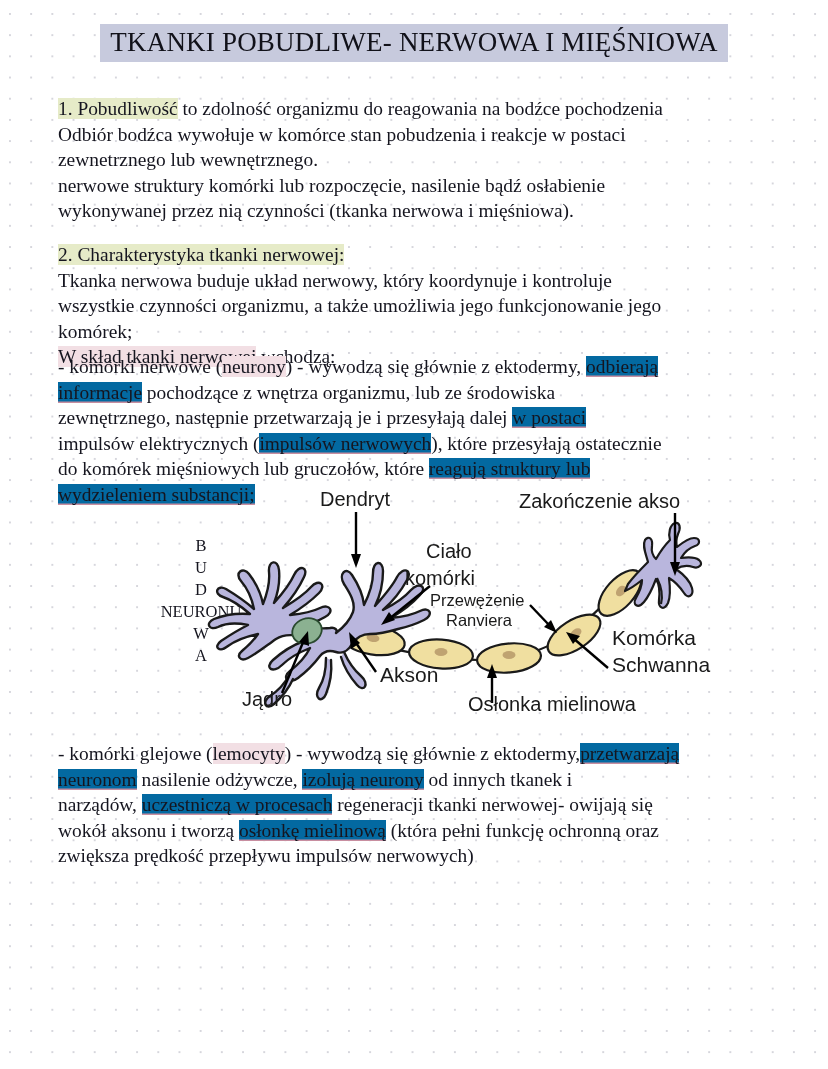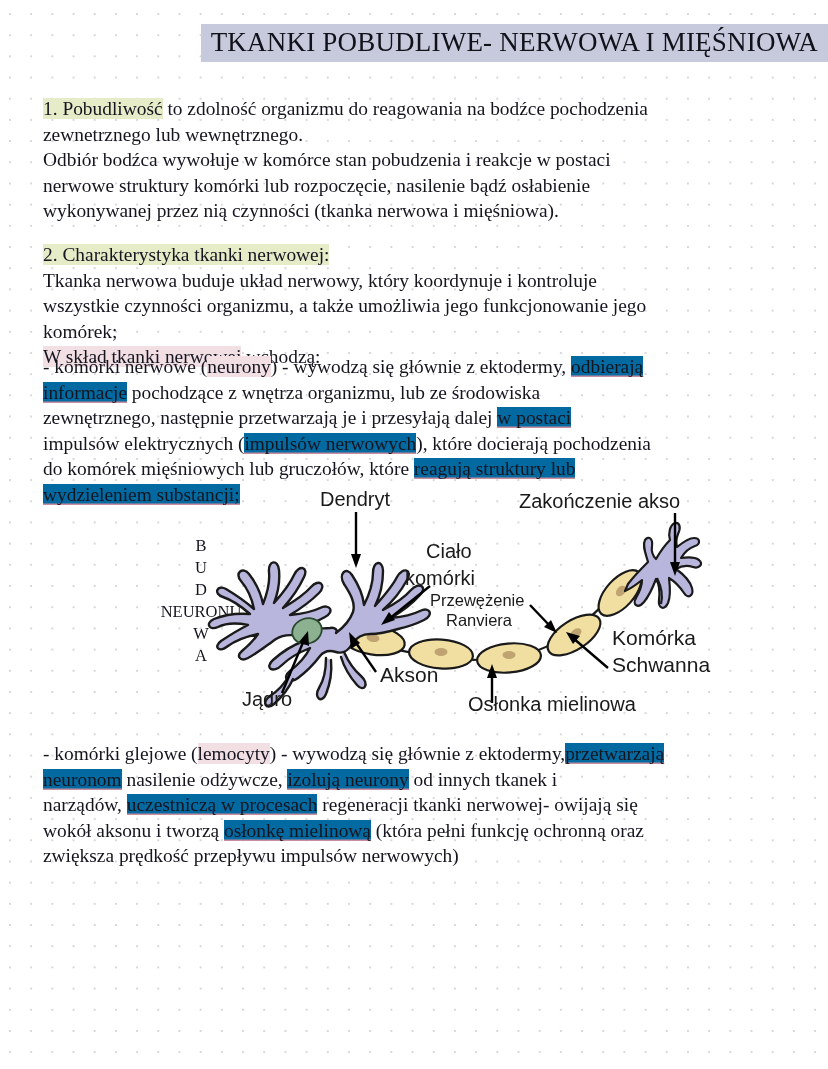--- a/index.html
+++ b/index.html
@@ -31,39 +31,39 @@
     position: absolute;
     inset: 0;
   }
 
   
   .title-wrap {
     position: absolute;
     top: 24px;
     left: 0;
     right: 0;
-    text-align: right;
+    text-align: center;
     text-decoration: underline;
   }
   .title {
     display: inline-block;
     font-family: "Liberation Serif", serif;
     font-size: 27px;
     letter-spacing: 0.2px;
     color: #111119;
     background: #c7cadd;
     padding: 4px 10px 5px 10px;
     line-height: 1.08;
     white-space: nowrap;
   }
 
   
   .block {
     position: absolute;
-    left: 43px;
+    left: 58px;
     width: 700px;
     font-size: 19.4px;
     line-height: 25.6px;
     color: #15151f;
     font-family: "Liberation Serif", serif;
   }
   .block p { margin: 0; }
 
   .hl-green  { background: #e6ebc8; }
   .hl-pink   { background: #f2dfe4; }
@@ -116,39 +116,39 @@
 <div id="paper"></div>
 
 <div id="content">
 
   <div class="title-wrap">
     <span class="title">TKANKI POBUDLIWE- NERWOWA I MIĘŚNIOWA</span>
   </div>
 
   <div class="block" style="top:96px;">
     <p><span class="hl-green">1. Pobudliwość</span><span> to zdolność organizmu do reagowania na bodźce pochodzenia</span></p>
+    <p>Odbiór bodźca wywołuje w komórce stan pobudzenia i reakcje w postaci</p>
     <p>zewnetrznego lub wewnętrznego.</p>
-    <p>Odbiór bodźca wywołuje w komórce stan pobudzenia i reakcje w postaci</p>
     <p>nerwowe struktury komórki lub rozpoczęcie, nasilenie bądź osłabienie</p>
     <p>wykonywanej przez nią czynności (tkanka nerwowa i mięśniowa).</p>
   </div>
 
   <div class="block" style="top:242px;">
     <p><span class="hl-green">2. Charakterystyka tkanki nerwowej:</span></p>
     <p>Tkanka nerwowa buduje układ nerwowy, który koordynuje i kontroluje</p>
     <p>wszystkie czynności organizmu, a także umożliwia jego funkcjonowanie jego</p>
     <p>komórek;</p>
     <p><span class="hl-pink">W skład tkanki nerwowej</span><span> wchodzą:</span></p>
   </div>
 
   <div class="block" style="top:354px;">
     <p><span>- komórki nerwowe (</span><span class="hl-pink">neurony</span><span>) - wywodzą się głównie z ektodermy, </span><span class="u-plain">odbierają</span></p>
     <p><span class="u-plain">informacje</span><span> pochodzące z wnętrza organizmu, lub ze środowiska</span></p>
     <p><span>zewnętrznego, następnie przetwarzają je i przesyłają dalej </span><span class="u-plain">w postaci</span></p>
-    <p><span>impulsów elektrycznych (</span><span class="u-plain">impulsów nerwowych</span><span>), które docierają pochodzenia</span></p>
+    <p><span>impulsów elektrycznych (</span><span class="u-plain">impulsów nerwowych</span><span>), które przesyłają ostatecznie</span></p>
     <p><span>do komórek mięśniowych lub gruczołów, które </span><span class="u-plain">reagują struktury lub</span></p>
     <p><span class="u-plain">wydzieleniem substancji;</span></p>
   </div>
 
   <div class="cross">
     <div class="vcol">
       <span class="letter">B</span>
       <span class="letter">U</span>
       <span class="letter">D</span>
       <span class="letter" style="visibility:hidden">O</span>

